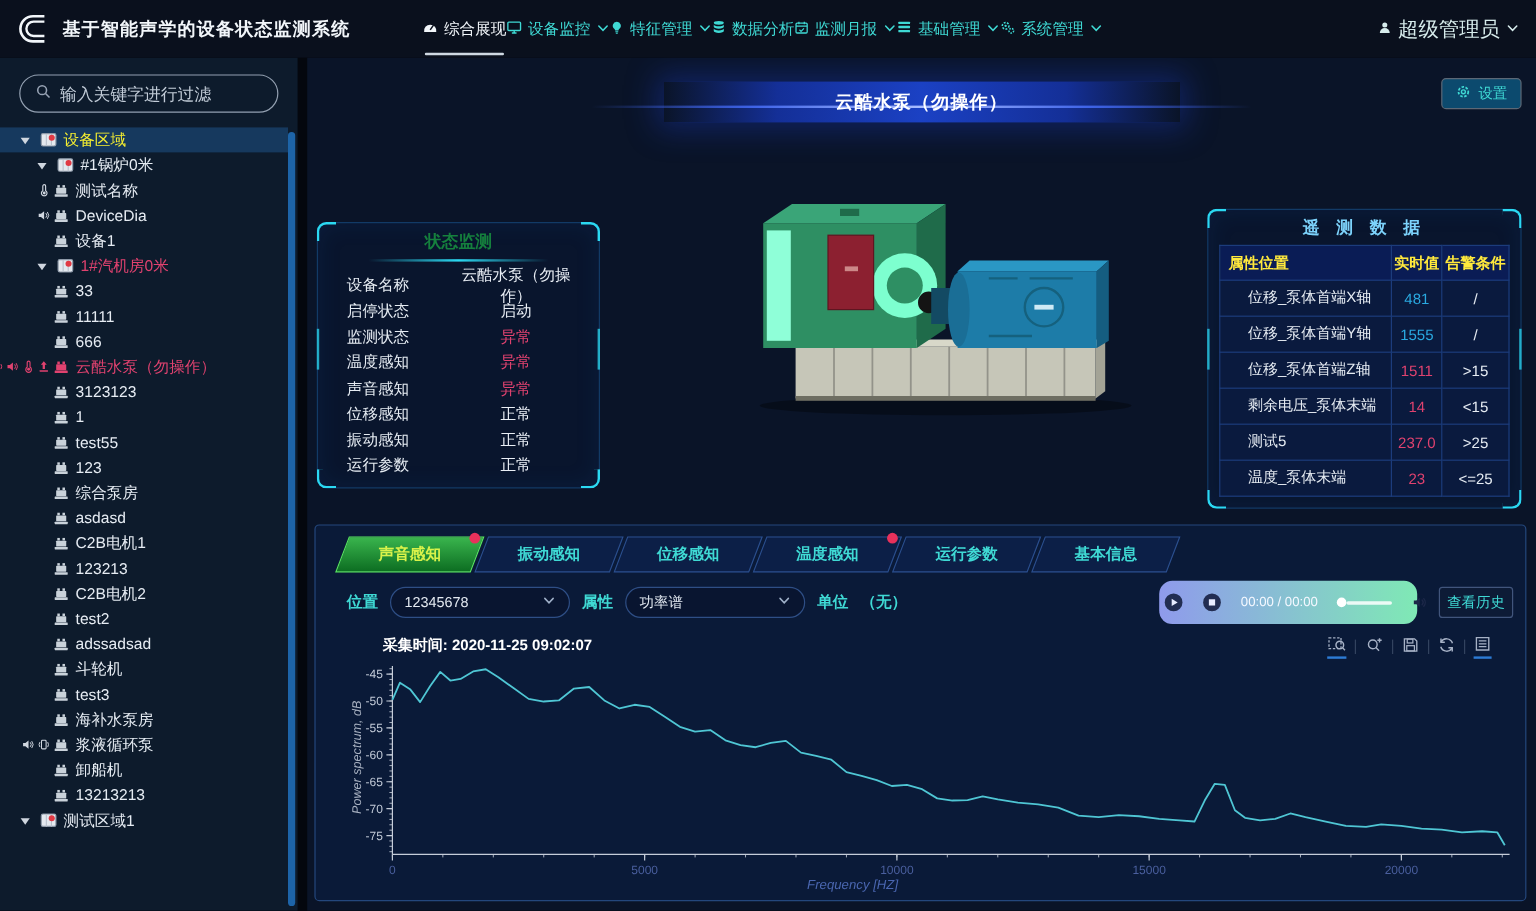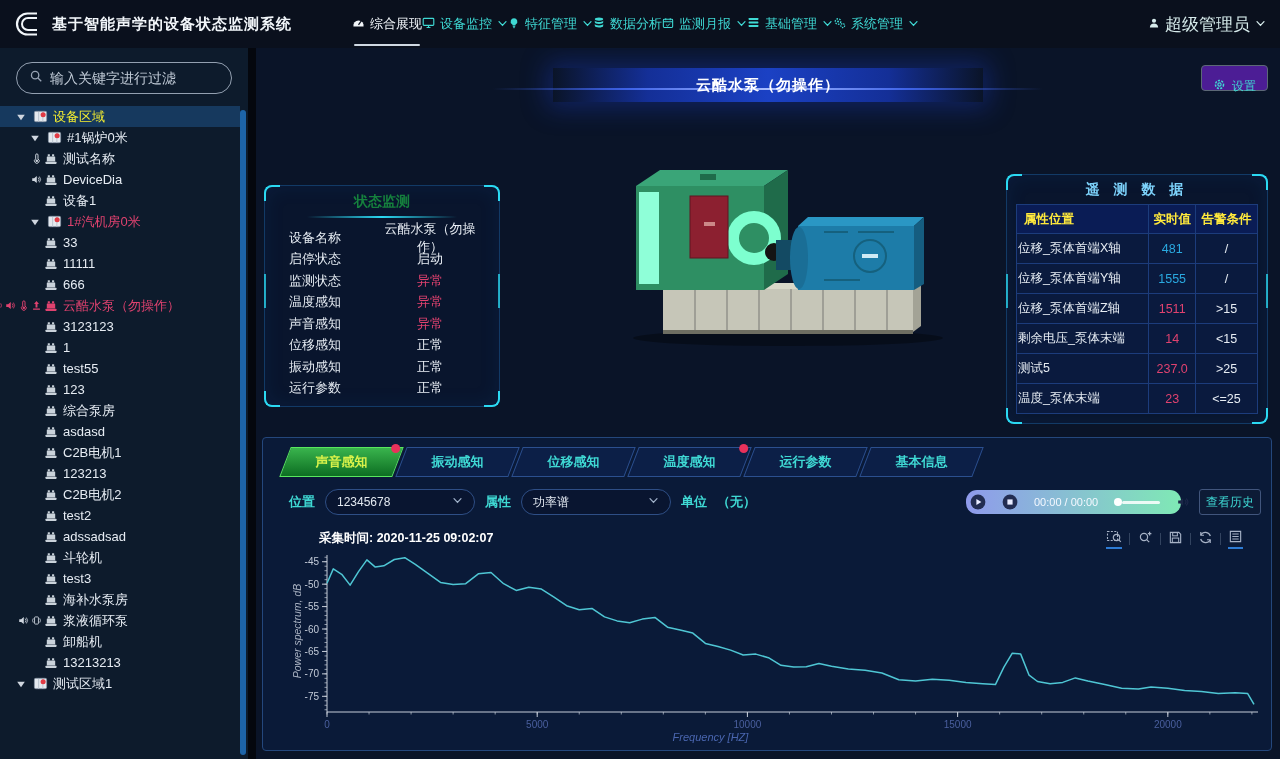--- a/index.html
+++ b/index.html
@@ -43,22 +43,22 @@
 
   
   main{position:absolute;left:256px;top:48px;right:0;bottom:0;background:#0a1428}
   .banner{position:absolute;left:50%;top:20px;transform:translateX(-50%);width:430px;height:34px;
     display:flex;align-items:center;justify-content:center;
     background:linear-gradient(90deg,rgba(18,40,130,0),#142f97 22%,#1b41c4 50%,#142f97 78%,rgba(18,40,130,0));
     box-shadow:0 0 26px 6px rgba(28,64,210,.35)}
   .banner::after{content:"";position:absolute;left:-60px;right:-60px;top:58%;height:2px;
     background:linear-gradient(90deg,transparent,#3f64e8 25%,#a9bdff 50%,#3f64e8 75%,transparent)}
   .banner span{position:relative;z-index:1;font-size:15px;font-weight:bold;color:#fff;letter-spacing:1px}
-  .settings-btn{position:absolute;top:17px;right:12px;height:26px;display:flex;gap:6px;
-    padding:12px 11px;background:#4c1d95;border:1px solid #5c6876;border-radius:4px;color:#3fd9d4;
+  .settings-btn{position:absolute;top:17px;right:12px;height:26px;display:flex;align-items:center;gap:6px;
+    padding:12px 11px;background:#0c4a6e;border:1px solid #5c6876;border-radius:4px;color:#3fd9d4;
     font-size:12px;cursor:pointer;font-family:inherit}
 
   
   .scifi{position:absolute;border:1px solid #123a66;border-radius:8px;
     background:rgba(9,22,52,.45);box-shadow:inset 0 0 20px rgba(24,90,180,.12)}
   .scifi .c{position:absolute;width:16px;height:16px;border-color:#2bd9f2;border-style:solid;border-width:0}
   .scifi .c.tl{top:-1px;left:-1px;border-top-width:2px;border-left-width:2px;border-top-left-radius:8px}
   .scifi .c.tr{top:-1px;right:-1px;border-top-width:2px;border-right-width:2px;border-top-right-radius:8px}
   .scifi .c.bl{bottom:-1px;left:-1px;border-bottom-width:2px;border-left-width:2px;border-bottom-left-radius:8px}
   .scifi .c.br{bottom:-1px;right:-1px;border-bottom-width:2px;border-right-width:2px;border-bottom-right-radius:8px}
@@ -76,21 +76,21 @@
   .sp-row .val{flex:1;text-align:center;color:#e9eef5}
   .sp-row .val.alarm{color:#e0426f}
 
   .machine{position:absolute;left:352px;top:86px;width:352px;height:216px}
 
   .tele-panel{right:12px;top:126px;width:262px;height:250px}
   .tp-title{text-align:center;padding-top:6px;font-size:14px;font-weight:bold;color:#7dd3fc;letter-spacing:5px}
   .tele-table{width:calc(100% - 18px);margin:5px 9px 0;border-collapse:collapse;font-size:12.5px}
   .tele-table th{background:#0a1c55;color:#ffe93c;font-weight:bold;height:29px;border:1px solid #1c3c7c;text-align:left;padding-left:7px}
   .tele-table th.ctr,.tele-table td.ctr{text-align:center;padding-left:0}
-  .tele-table td{height:30px;border:1px solid #1c3c7c;background:#0a1a3e;color:#e6ecf3;padding-left:1px}
+  .tele-table td{height:30px;border:1px solid #1c3c7c;background:#0a1a3e;color:#e6ecf3;padding-left:23px}
   .tele-table td.v-normal{color:#2aa9e0}
   .tele-table td.v-alarm{color:#e0426f}
 
   
   .detail{position:absolute;left:6px;right:8px;top:389px;bottom:8px;background:#0a1a38;
     border:1px solid #24477c;border-radius:4px}
   .tabs{position:absolute;left:22px;top:9px;display:flex}
   .tab{position:relative;height:30px;width:113px;margin-right:3px;transform:skewX(-21deg);
     background:#0c1f47;border:1px solid #2b4f8e;cursor:pointer}
   .tab .lbl{position:absolute;inset:0;transform:skewX(21deg);display:flex;align-items:center;
@@ -98,21 +98,21 @@
   .tab.active{background:linear-gradient(180deg,#39b44d,#0d6e22);border-color:#58e85e}
   .tab.active .lbl{color:#d9f24a}
   .tab .badge{position:absolute;top:-4px;right:2px;width:9px;height:9px;border-radius:50%;
     background:#e8315b;transform:skewX(21deg)}
   .controls{position:absolute;left:26px;top:50px;right:10px;height:28px;display:flex;align-items:center;gap:10px}
   .ctl-label{font-size:13px;color:#3fd9d4;font-weight:bold}
   .select{width:150px;height:26px;border:1px solid #2e4e85;border-radius:13px;background:#091530;
     display:flex;align-items:center;justify-content:space-between;padding:0 11px;font-size:12px;
     color:#e3e9f1;cursor:pointer}
   .unit-val{font-size:13px;color:#3fd9d4;font-weight:bold}
-  .player{margin-left:auto;width:215px;height:24px;border-radius:11px;
+  .player{margin-left:auto;width:215px;height:36px;border-radius:11px;
     background:linear-gradient(90deg,#8f9aec,#7fe9b5);display:flex;align-items:center;gap:16px;padding:0 4px}
   .pbtn{display:flex;cursor:pointer}
   .ptime{font-size:11px;color:#f4f8ff;white-space:nowrap}
   .pslider{display:flex;align-items:center;cursor:pointer}
   .pdot{width:8px;height:8px;border-radius:50%;background:#fff}
   .ptrack{width:38px;height:3px;border-radius:2px;background:rgba(255,255,255,.85)}
   .history-btn{width:62px;height:26px;border:1px solid #41557c;border-radius:3px;background:#0d1b36;
     color:#3fd9d4;font-size:12px;cursor:pointer;font-family:inherit;margin-left:8px}
   .chart-head{position:absolute;left:56px;right:28px;top:90px;display:flex;align-items:center}
   .cap{font-size:12.5px;font-weight:bold;color:#fff}

